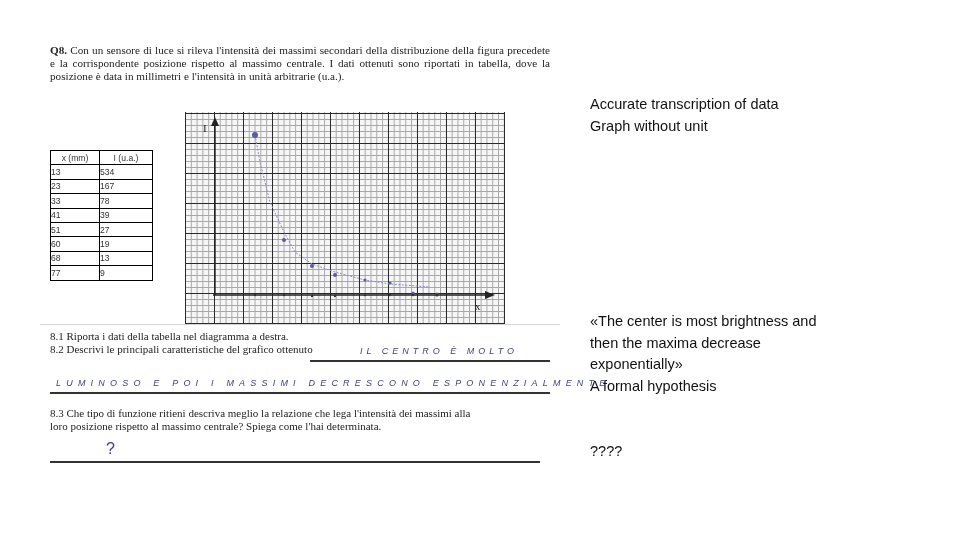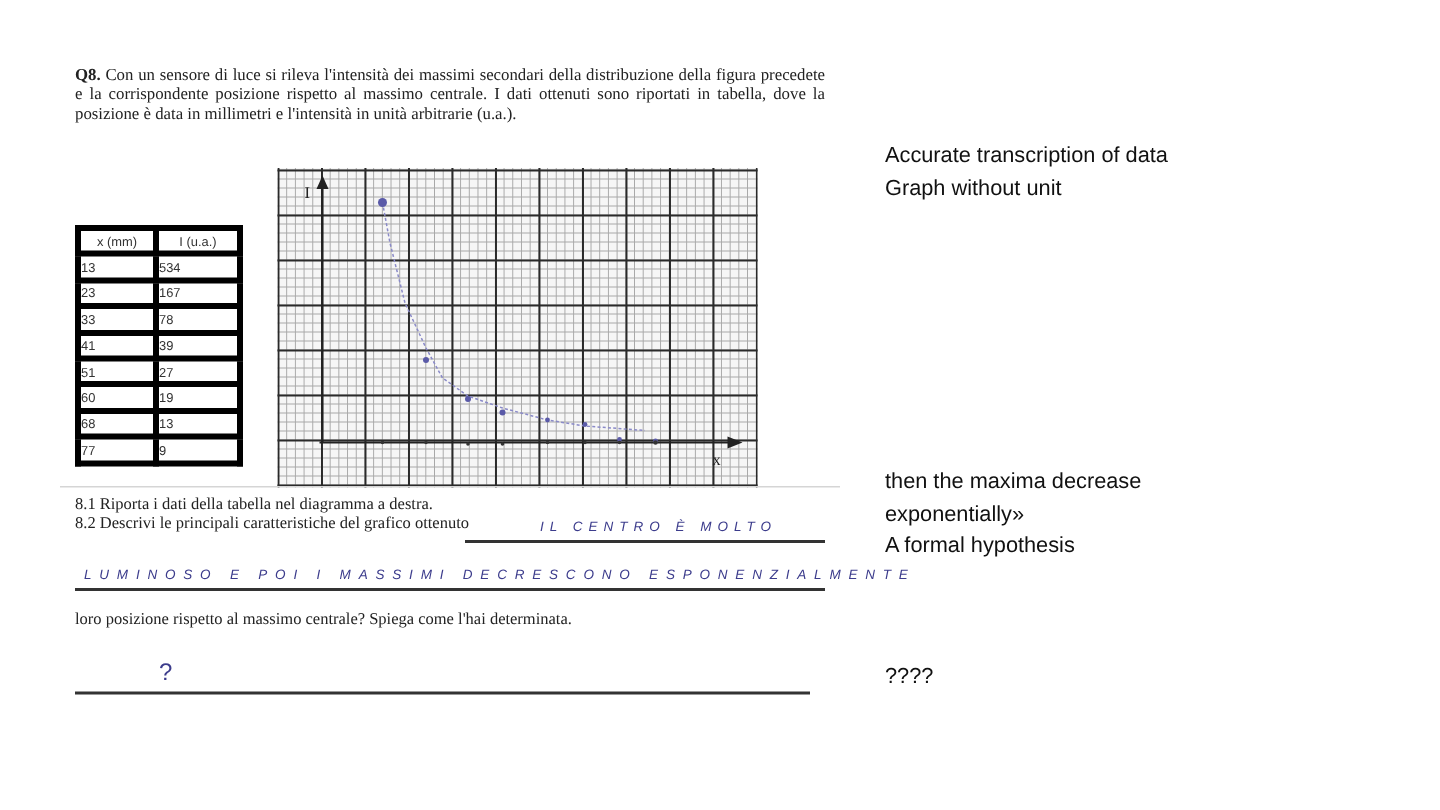--- a/index.html
+++ b/index.html
@@ -11,21 +11,21 @@
     .q-intro {
       position: absolute; left: 10px; top: 4px; width: 500px;
       font-size: 11.2px; line-height: 13px; text-align: justify; color: #222;
     }
     .q-intro b { font-weight: bold; }
     table.data {
       position: absolute; left: 10px; top: 110px; border-collapse: collapse;
       font-family: "Liberation Sans", sans-serif; font-size: 8.6px; color: #333;
     }
     table.data th, table.data td {
-      border: 4px solid #000000; height: 13.4px; padding: 0;
+      border: 1px solid #000000; height: 13.4px; padding: 0;
       font-weight: normal;
     }
     table.data th { width: 48px; }
     table.data th + th { width: 52px; }
     table.data td:nth-child(2) { font-weight: normal; }
     .graph {
       position: absolute; left: 145px; top: 72px; width: 320px; height: 213px;
       background-color: #f6f6f6;
       background-image:
         linear-gradient(to right, #2a2a2a 1.4px, transparent 1.4px),
@@ -146,30 +146,32 @@
   <div class="q-line" style="left:10px; top:303px;">
     <span>8.2 Descrivi le principali caratteristiche del grafico ottenuto</span>
   </div>
   <div class="hand" style="left:320px; top:306px;">IL CENTRO È MOLTO</div>
   <div class="answer-line" style="left:270px; top:320px; width:240px;"></div>
 
   <div class="hand" style="left:16px; top:338px; letter-spacing:5.2px;">LUMINOSO E POI I MASSIMI DECRESCONO ESPONENZIALMENTE</div>
   <div class="answer-line" style="left:10px; top:352px; width:500px;"></div>
 
   <div class="q-line" style="left:10px; top:367px;">
+    <div>8.3 Che tipo di funzione ritieni descriva meglio la relazione che lega l'intensità dei massimi alla</div>
     <div>loro posizione rispetto al massimo centrale? Spiega come l'hai determinata.</div>
   </div>
   <div class="hand" style="left:66px; top:400px; font-size:16px; font-style:normal;">?</div>
   <div class="answer-line" style="left:10px; top:421px; width:490px;"></div>
 </div>
 
 <div class="note" style="left:590px; top:94px;">
   <div>Accurate transcription of data</div>
   <div>Graph without unit</div>
 </div>
 
 <div class="note" style="left:590px; top:311px;">
+  <div>«The center is most brightness and</div>
   <div>then the maxima decrease</div>
   <div>exponentially»</div>
   <div>A formal hypothesis</div>
 </div>
 
 <div class="note" style="left:590px; top:441px;">????</div>
 
 </body></html>

